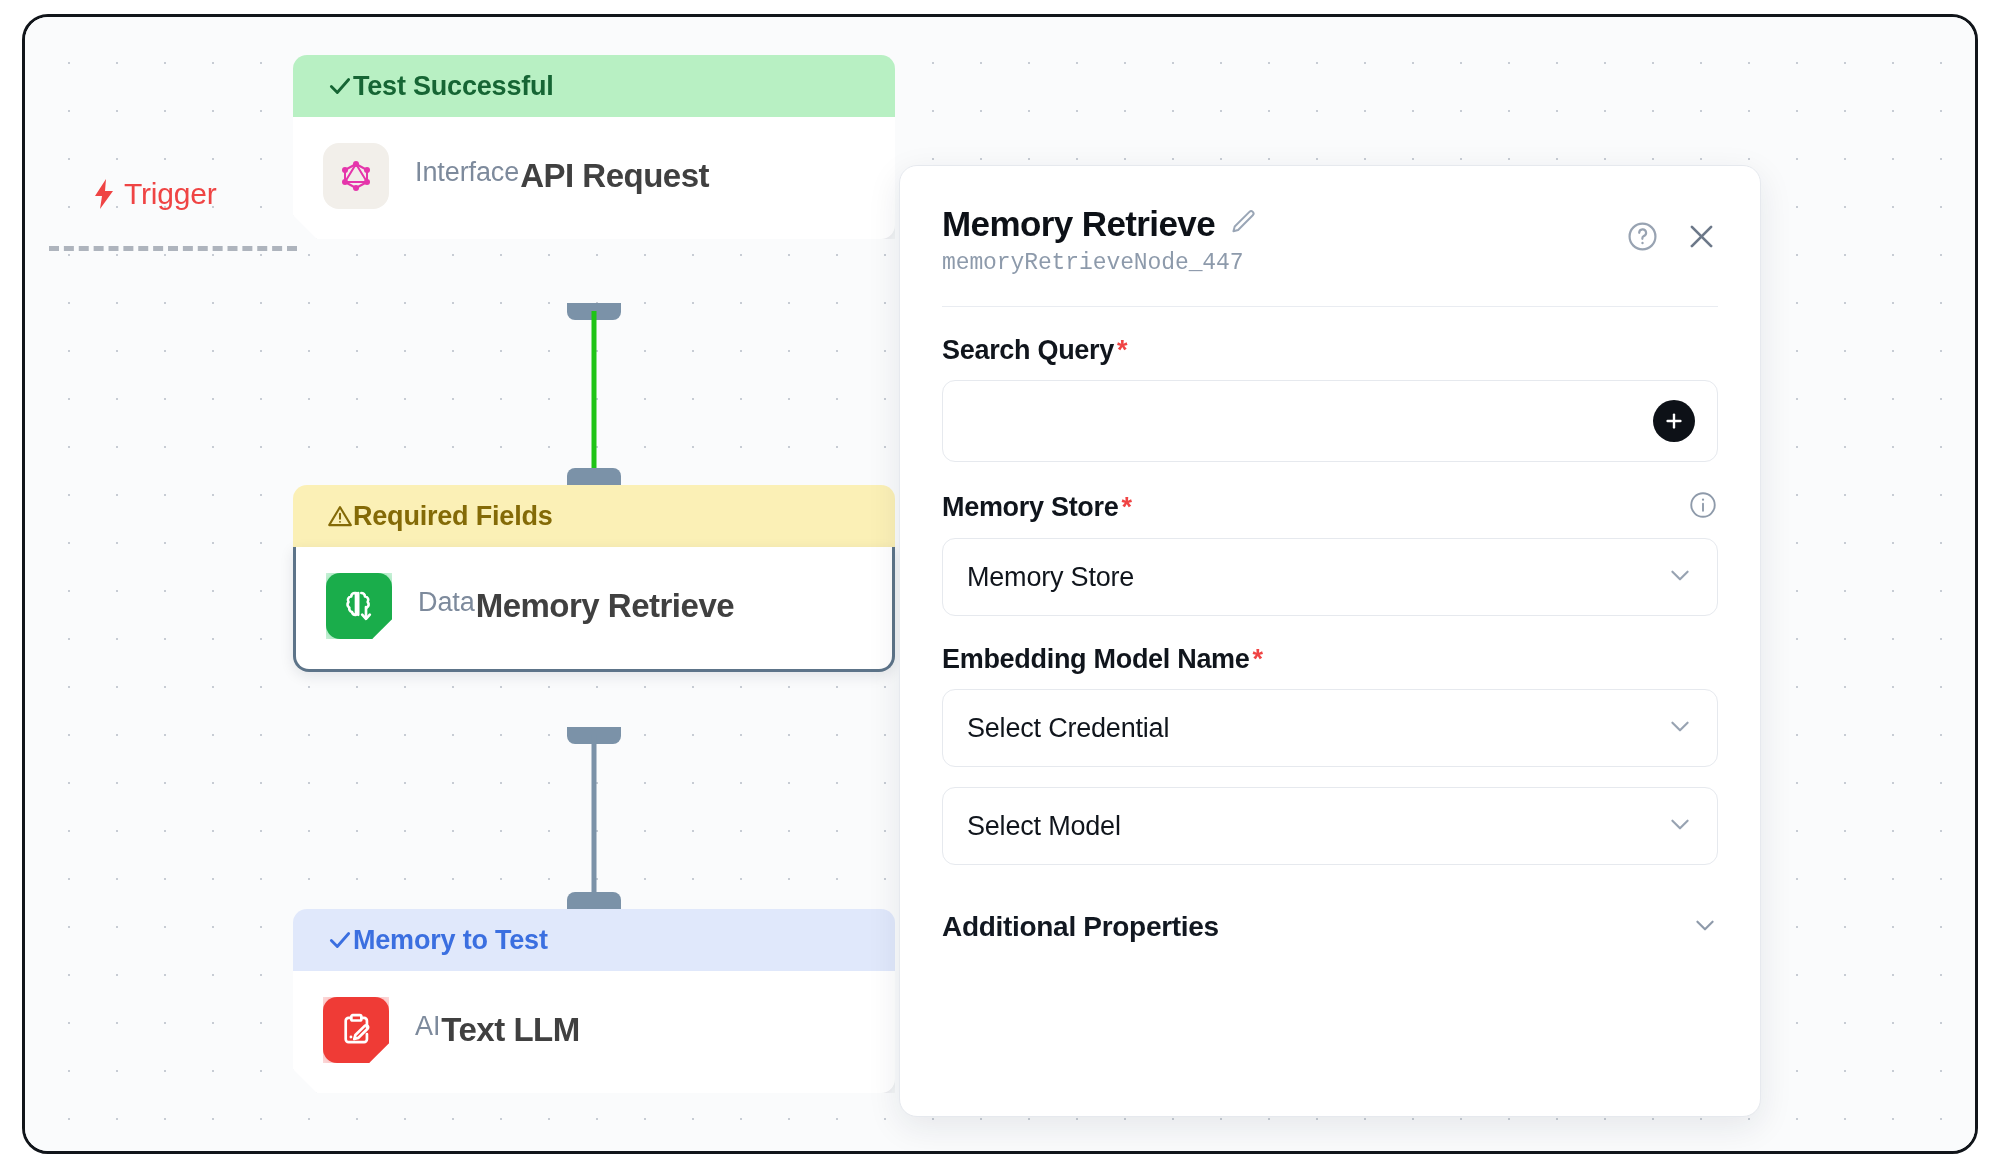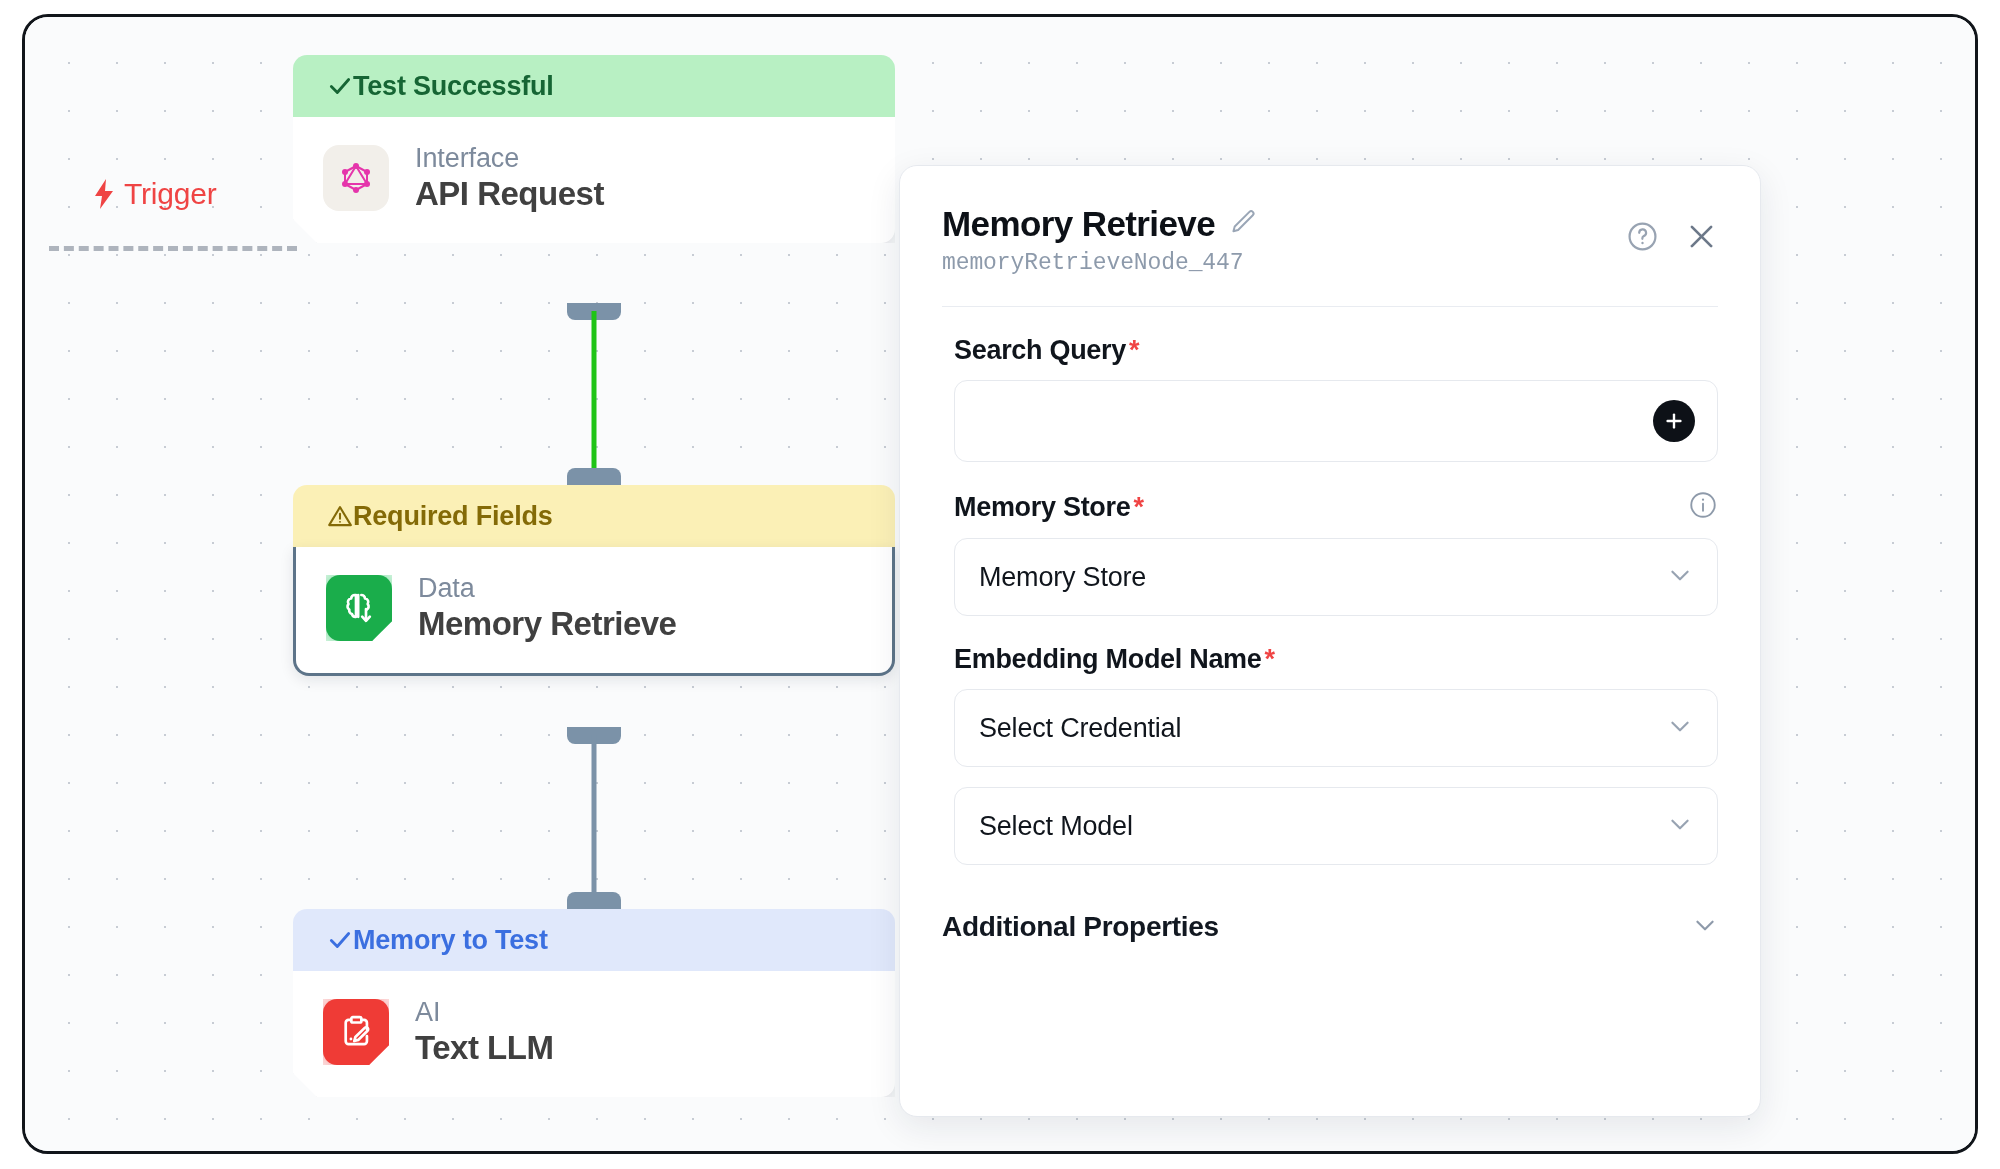--- a/index.html
+++ b/index.html
@@ -103,21 +103,21 @@
     width: 66px; height: 66px;
     border-radius: 16px;
     display: flex; align-items: center; justify-content: center;
     flex: none;
   }
   .icon-graphql { background: #f2efea; }
   .icon-memory  { background: #1aad4b; box-shadow: 0 0 22px 7px rgba(34,197,94,0.55); }
   .icon-llm     { background: #ef3b36; box-shadow: 0 0 22px 7px rgba(239,68,68,0.45); }
   .icon-memory, .icon-llm { clip-path: polygon(0 0, 100% 0, 100% 70%, 70% 100%, 0 100%); border-radius: 14px; }
 
-  .node-text { display: flex; flex-direction: column; gap: 1px; }
+  .node-text { display: flex; flex-direction: row; gap: 1px; }
   .node-cat {
     font-size: 27px;
     color: #7d8a9c;
     font-weight: 400;
     letter-spacing: -0.1px;
   }
   .node-title {
     font-size: 33px;
     color: #404040;
     font-weight: 700;
@@ -180,21 +180,21 @@
   .panel-actions {
     position: absolute;
     right: 0; top: 16px;
     display: flex; align-items: center; gap: 26px;
   }
   .panel-actions svg { display: block; cursor: pointer; }
 
   .divider { margin: 30px 0 0 0; height: 1px; background: #e9ecf1; }
 
   
-  .field { margin-top: 28px; margin-left: 12px; }
+  .field { margin-top: 28px; }
   .field:first-of-type { margin-top: 30px; }
 
   .field-label-row {
     display: flex; align-items: center; justify-content: space-between;
     margin-bottom: 14px;
   }
   .field-label {
     font-size: 27px;
     font-weight: 700;
     color: #10151c;

